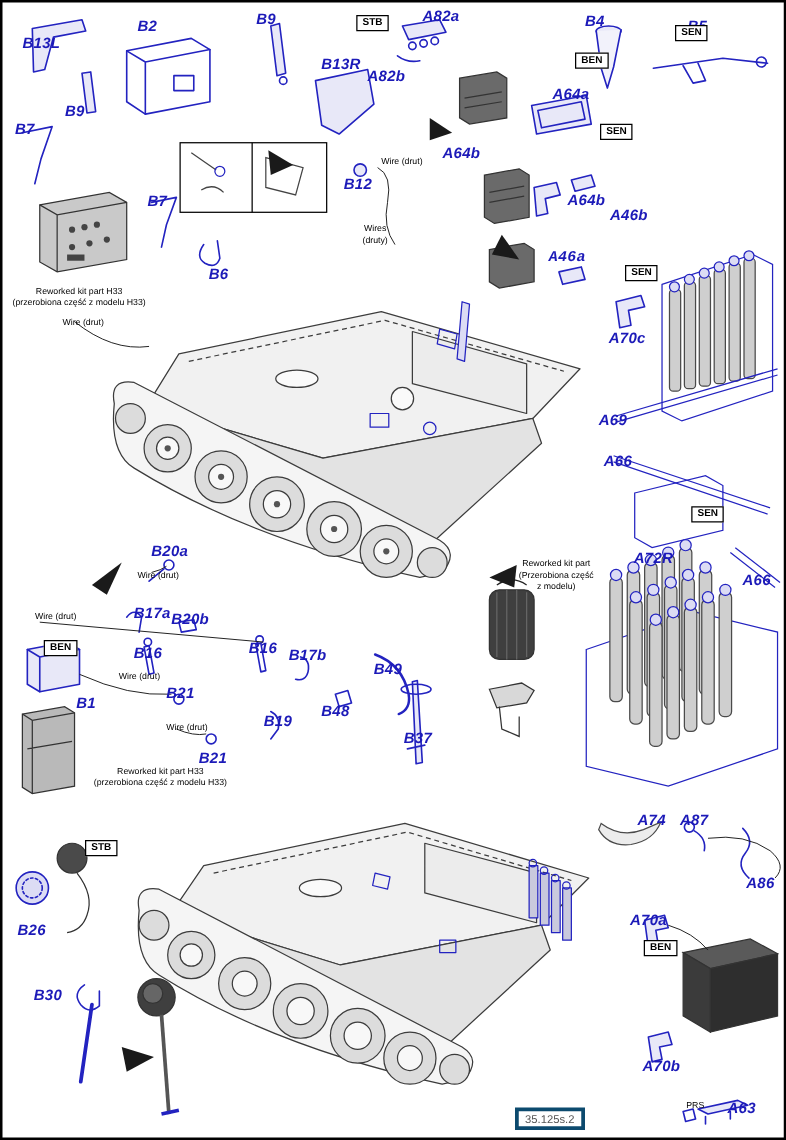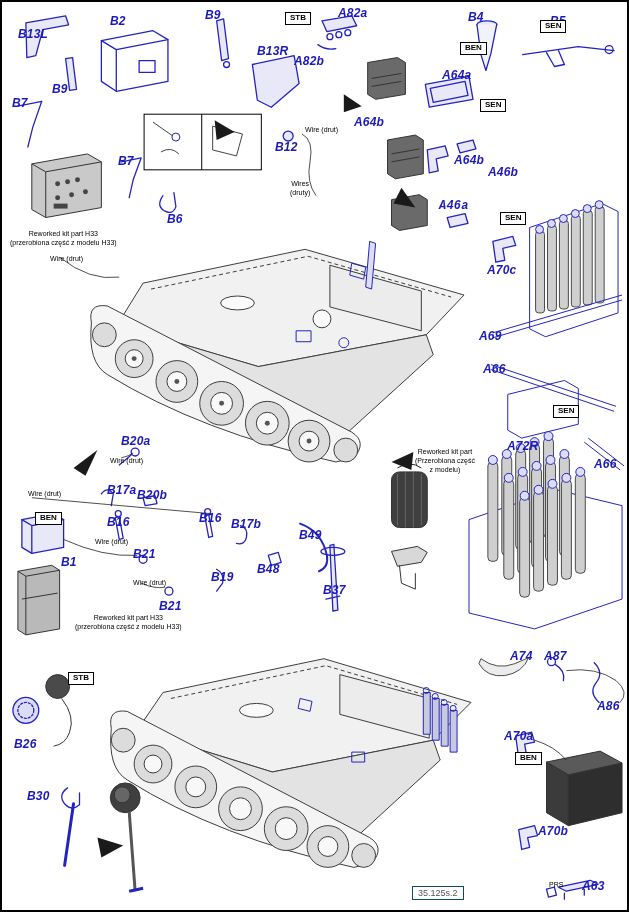--- a/index.html
+++ b/index.html
@@ -16,21 +16,21 @@
   }
   .badge {
     position:absolute; background:#fff; border:1px solid #000; color:#000;
     font-size:8px; font-weight:bold; padding:1px 4px; line-height:1.1;
   }
   .note {
     position:absolute; color:#000; font-size:7px; line-height:1.25;
     white-space:pre-line; text-align:center;
   }
   .sheet-number {
-    position:absolute; left:410px; top:884px; border:1px solid #0c4a6e;
+    position:absolute; left:410px; top:884px; border:3px solid #0c4a6e;
     color:#555; background:#fff; font-size:9px; padding:1px 5px;
   }
 </style>
 </head>
 <body>
 
 <div class="sheet">
 
   <svg class="art" width="625" height="908" viewBox="0 0 629 912">
 
@@ -339,21 +339,21 @@
       <div class="part-label" style="left: 255px; top: 560px;">B48</div>
       <div class="part-label" style="left: 321px; top: 569px; margin-top: 12px;">B37</div>
       <div class="part-label" style="left: 157px; top: 597px;">B21</div>
       <div class="part-label" style="left: 209px; top: 568px;">B19</div>
       <div class="part-label" style="left: 508px; top: 647px;">A74</div>
       <div class="part-label" style="left: 542px; top: 647px;">A87</div>
       <div class="part-label" style="left: 595px; top: 697px;">A86</div>
       <div class="part-label" style="left: 12px; top: 735px;">B26</div>
       <div class="part-label" style="left: 502px; top: 727px;">A70a</div>
       <div class="part-label" style="left: 25px; top: 787px;">B30</div>
-      <div class="part-label" style="left: 512px; top: 822px; margin-left: 24px;">A70b</div>
+      <div class="part-label" style="left: 512px; top: 844px;">A70b</div>
       <div class="part-label" style="left: 580px; top: 877px;">A63</div>
       <div class="badge" style="left: 283px; top: 10px;">STB</div>
       <div class="badge" style="left: 538px; top: 18px;">SEN</div>
       <div class="badge" style="left: 458px; top: 40px;">BEN</div>
       <div class="badge" style="left: 478px; top: 97px;">SEN</div>
       <div class="badge" style="left: 498px; top: 210px;">SEN</div>
       <div class="badge" style="left: 551px; top: 403px;">SEN</div>
       <div class="badge" style="left: 33px; top: 510px;">BEN</div>
       <div class="badge" style="left: 66px; top: 670px;">STB</div>
       <div class="badge" style="left: 513px; top: 750px;">BEN</div>

